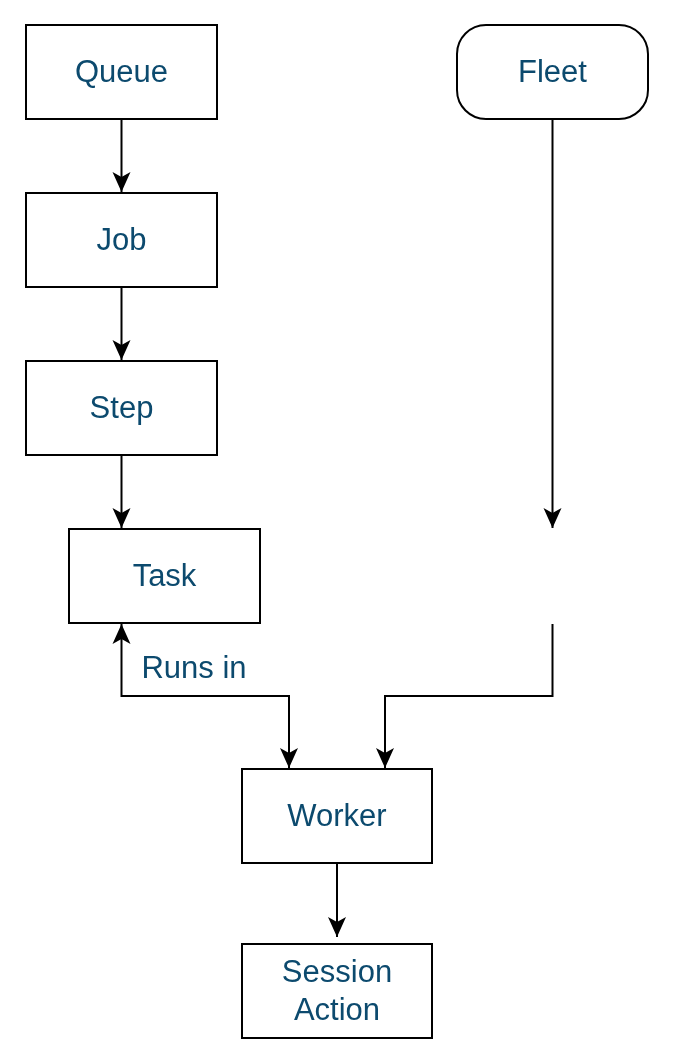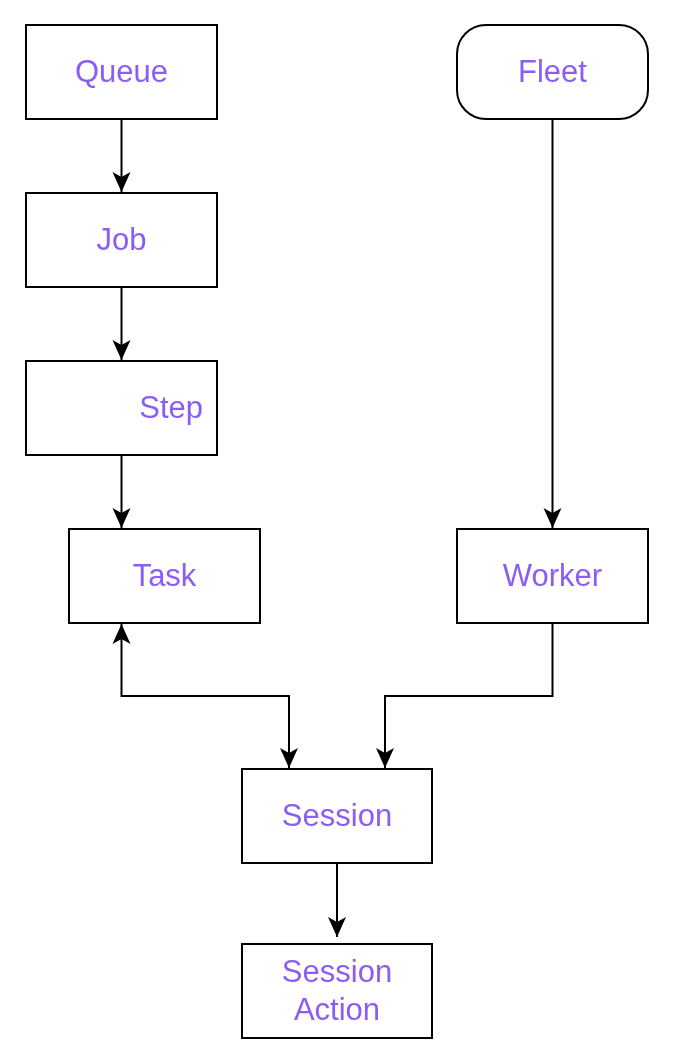--- a/index.html
+++ b/index.html
@@ -6,21 +6,21 @@
     margin: 0;
     padding: 0;
     background: #ffffff;
   }
   .canvas {
     position: relative;
     width: 674px;
     height: 1058px;
     background: #ffffff;
     font-family: "Liberation Sans", sans-serif;
-    color: #8b5cf6;
+    color: #0c4a6e;
     overflow: hidden;
   }
   svg.edge-layer {
     position: absolute;
     left: 0;
     top: 0;
     width: 674px;
     height: 1058px;
   }
   .node {
@@ -36,21 +36,21 @@
     text-align: center;
     font-size: 31px;
     line-height: 1.22;
   }
   .node span {
     display: block;
     padding: 0 13px;
   }
   .n-queue          { left: 25px;  top: 24px;  }
   .n-job            { left: 25px;  top: 192px; }
-  .n-step           { left: 25px;  top: 360px; justify-content: flex-end; }
+  .n-step           { left: 25px;  top: 360px; }
   .n-task           { left: 25px;  top: 528px; margin-left: 43px; }
   .n-fleet          { left: 456px; top: 24px; border-radius: 30px;  }
   .n-worker         { left: 456px; top: 528px; }
   .n-session        { left: 241px; top: 768px; width: 192px; }
   .n-session-action { left: 241px; top: 937px; width: 192px; margin-top: 6px; }
   .edge-label {
     position: absolute;
     left: 133px;
     top: 651px;
     width: 122px;
@@ -96,26 +96,24 @@
   </div>
 
   <div class="node n-task">
     <span>Task</span>
   </div>
 
   <div class="node n-fleet">
     <span>Fleet</span>
   </div>
 
-  <div class="node n-worker">
-    <span>Worker</span>
-  </div>
 
   <div class="node n-session">
-    <span>Session</span>
+    <span>Worker</span>
   </div>
 
   <div class="node n-session-action">
     <span>Session Action</span>
   </div>
 
+  <div class="edge-label">Runs in</div>
 
 </div>
 
 </body></html>

